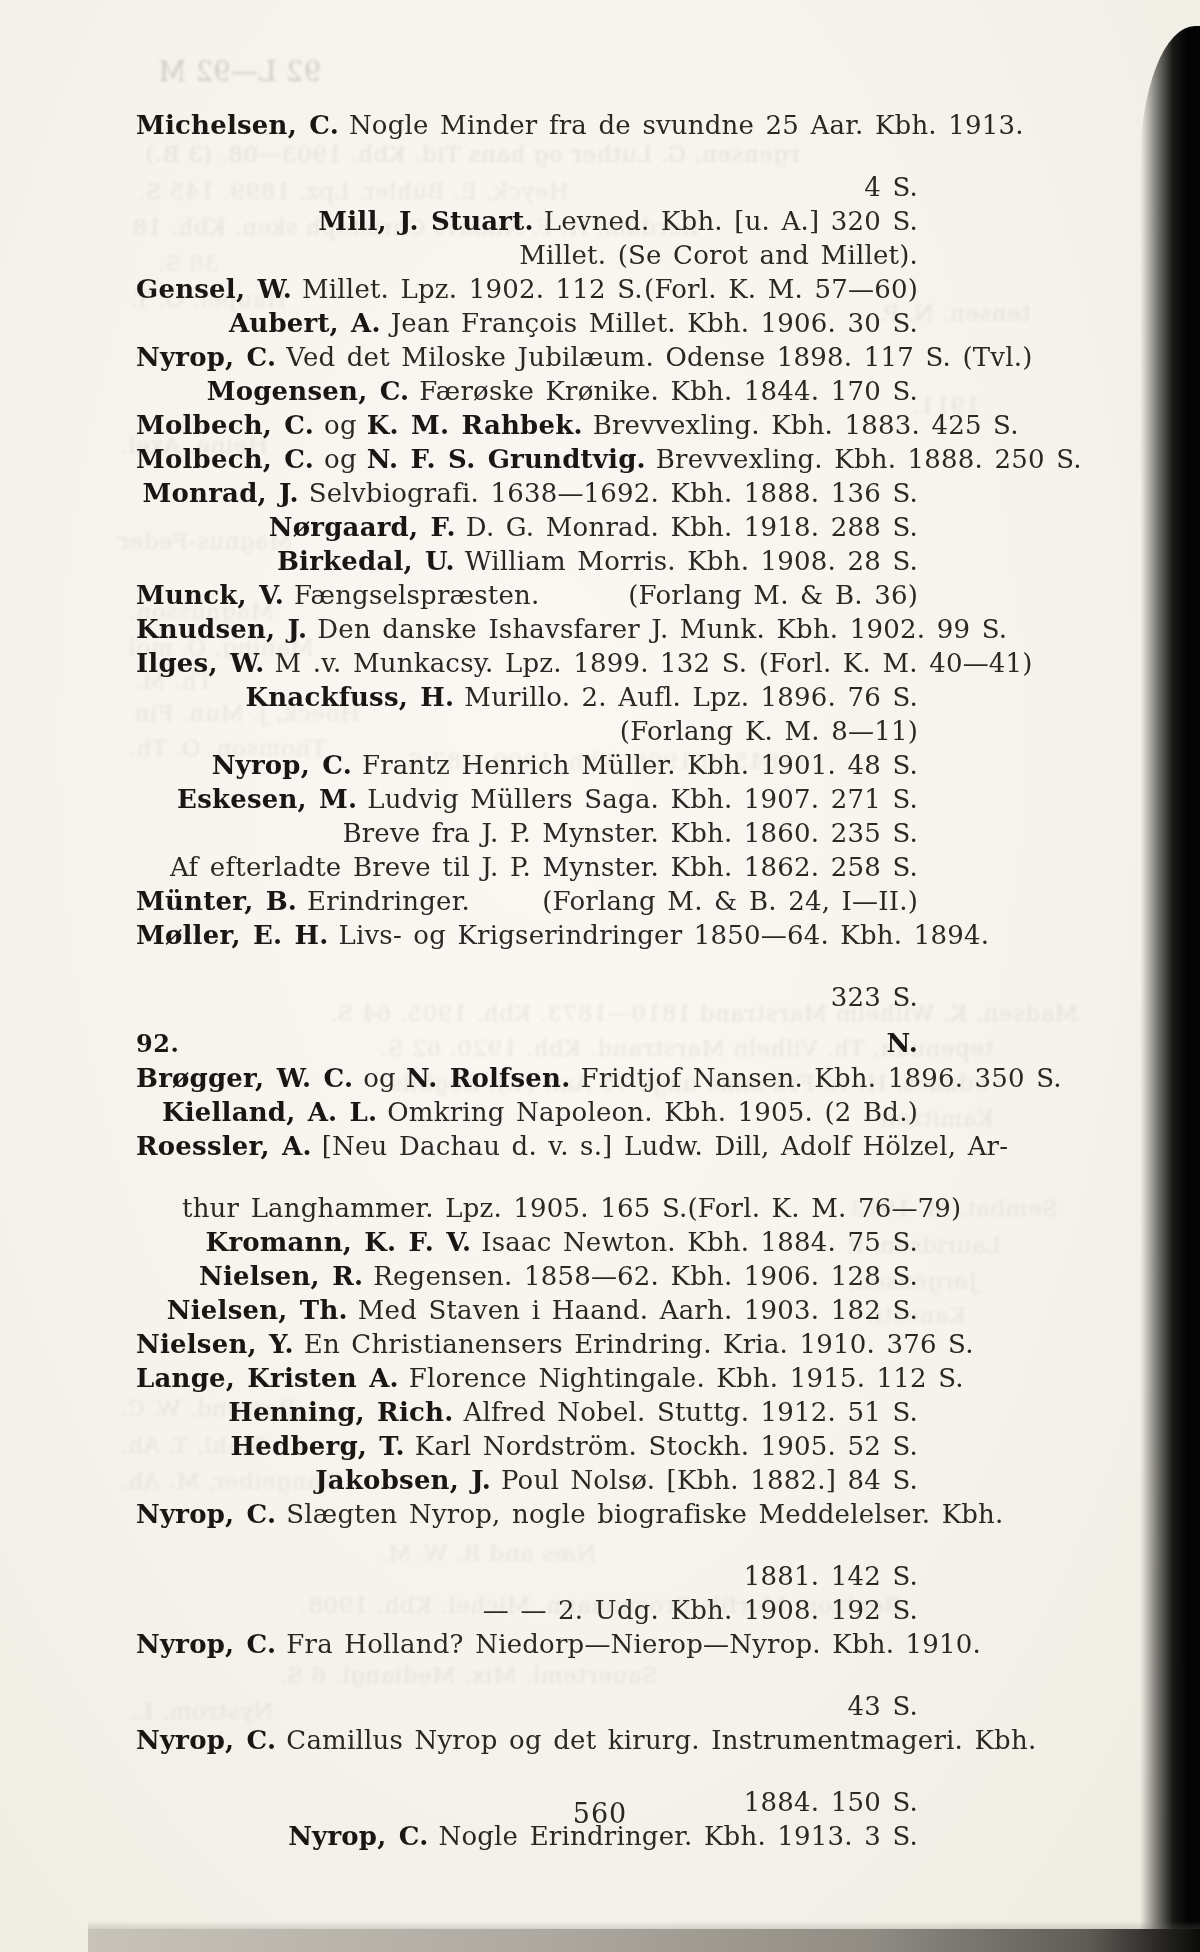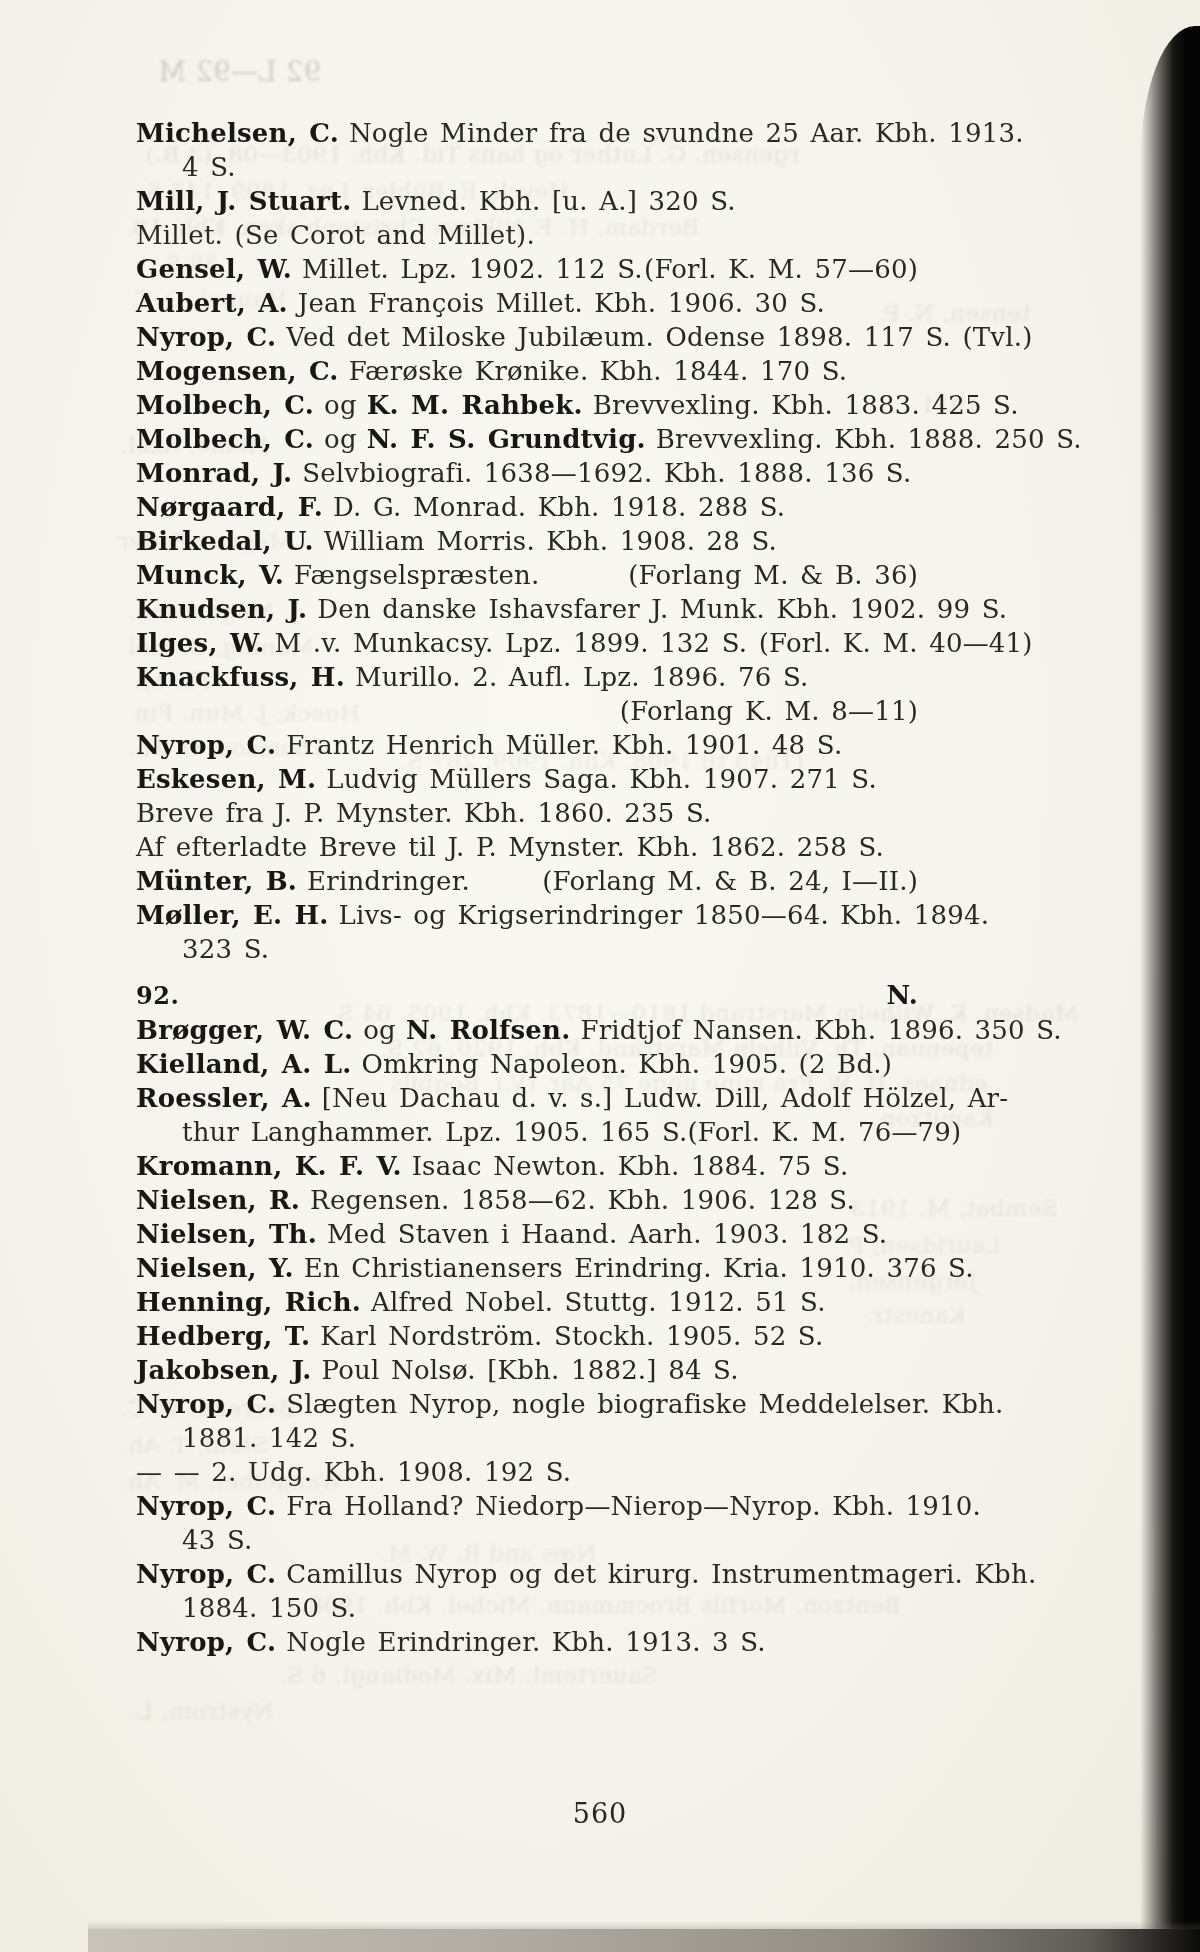--- a/index.html
+++ b/index.html
@@ -18,34 +18,35 @@
     position:absolute;
     transform:scaleX(-1);
     filter:blur(1.4px);
     color:#767263;
     white-space:nowrap;
     letter-spacing:0.5px;
   }
   
   .content {
     position:absolute;
-    left:136px; top:116px;
+    left:136px; top:108px;
     width:782px;
     z-index:3;
+    text-align:right;
   }
   .line {
     line-height:34px;
     font-size:26px;
     white-space:nowrap;
     word-spacing:3px;
     letter-spacing:0.2px;
     color:#2a2823;
   }
   .line.has-right { display:flex; justify-content:space-between; align-items:baseline; }
-  .line.indent { padding-left:46px; }
+  .line.indent { padding-left:46px;margin-top:28px; }
   .left span { margin-right:10px; }
   .left span:last-child { margin-right:0; }
   .b { font-weight:bold; color:#191713; }
   .rnote { white-space:nowrap; }
   .line.marker { margin-top:12px; }
   .line.marker .left .b { font-size:24px; letter-spacing:0.5px; }
   
   .page-number {
     position:absolute;
     left:0; top:1798px; width:1200px;
@@ -162,20 +163,21 @@
       <div class="line"><span class="left"><span class="b">Kielland, A. L.</span><span class="r">Omkring Napoleon. Kbh. 1905. (2 Bd.)</span></span></div>
       <div class="line"><span class="left"><span class="b">Roessler, A.</span><span class="r">[Neu Dachau d. v. s.] Ludw. Dill, Adolf Hölzel, Ar-</span></span></div>
       <div class="line indent has-right">
         <span class="left"><span class="r">thur Langhammer. Lpz. 1905. 165 S.</span></span>
         <span class="rnote">(Forl. K. M. 76—79)</span>
       </div>
       <div class="line"><span class="left"><span class="b">Kromann, K. F. V.</span><span class="r">Isaac Newton. Kbh. 1884. 75 S.</span></span></div>
       <div class="line"><span class="left"><span class="b">Nielsen, R.</span><span class="r">Regensen. 1858—62. Kbh. 1906. 128 S.</span></span></div>
       <div class="line"><span class="left"><span class="b">Nielsen, Th.</span><span class="r">Med Staven i Haand. Aarh. 1903. 182 S.</span></span></div>
       <div class="line"><span class="left"><span class="b">Nielsen, Y.</span><span class="r">En Christianensers Erindring. Kria. 1910. 376 S.</span></span></div>
+      <div class="line"><span class="left"><span class="b">Lange, Kristen A.</span><span class="r">Florence Nightingale. Kbh. 1915. 112 S.</span></span></div>
       <div class="line"><span class="left"><span class="b">Henning, Rich.</span><span class="r">Alfred Nobel. Stuttg. 1912. 51 S.</span></span></div>
       <div class="line"><span class="left"><span class="b">Hedberg, T.</span><span class="r">Karl Nordström. Stockh. 1905. 52 S.</span></span></div>
       <div class="line"><span class="left"><span class="b">Jakobsen, J.</span><span class="r">Poul Nolsø. [Kbh. 1882.] 84 S.</span></span></div>
       <div class="line"><span class="left"><span class="b">Nyrop, C.</span><span class="r">Slægten Nyrop, nogle biografiske Meddelelser. Kbh.</span></span></div>
       <div class="line indent"><span class="left"><span class="r">1881. 142 S.</span></span></div>
       <div class="line"><span class="left"><span class="r">— — 2. Udg. Kbh. 1908. 192 S.</span></span></div>
       <div class="line"><span class="left"><span class="b">Nyrop, C.</span><span class="r">Fra Holland? Niedorp—Nierop—Nyrop. Kbh. 1910.</span></span></div>
       <div class="line indent"><span class="left"><span class="r">43 S.</span></span></div>
       <div class="line"><span class="left"><span class="b">Nyrop, C.</span><span class="r">Camillus Nyrop og det kirurg. Instrumentmageri. Kbh.</span></span></div>
       <div class="line indent"><span class="left"><span class="r">1884. 150 S.</span></span></div>

